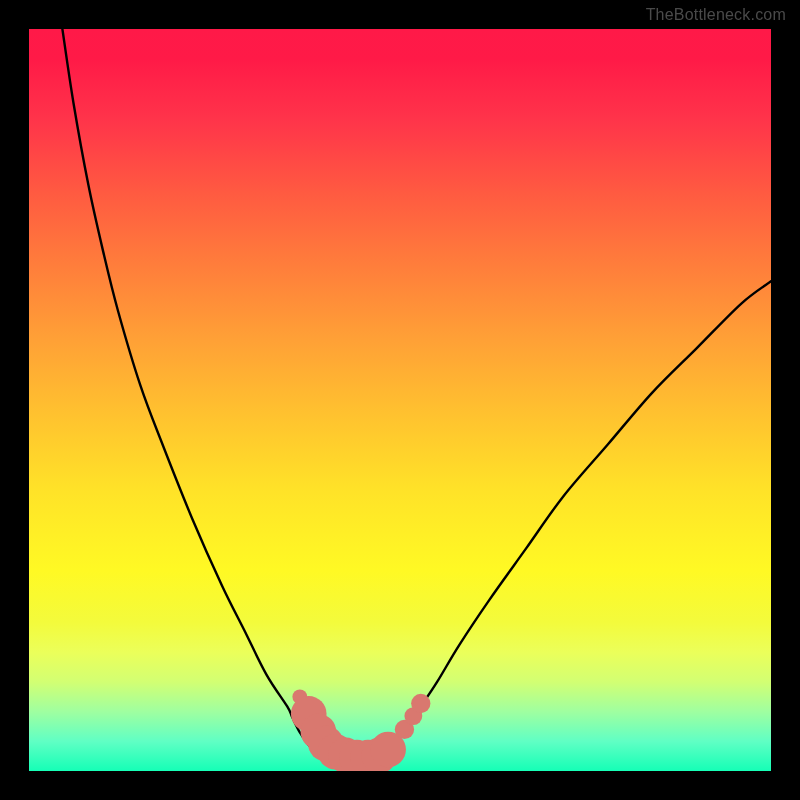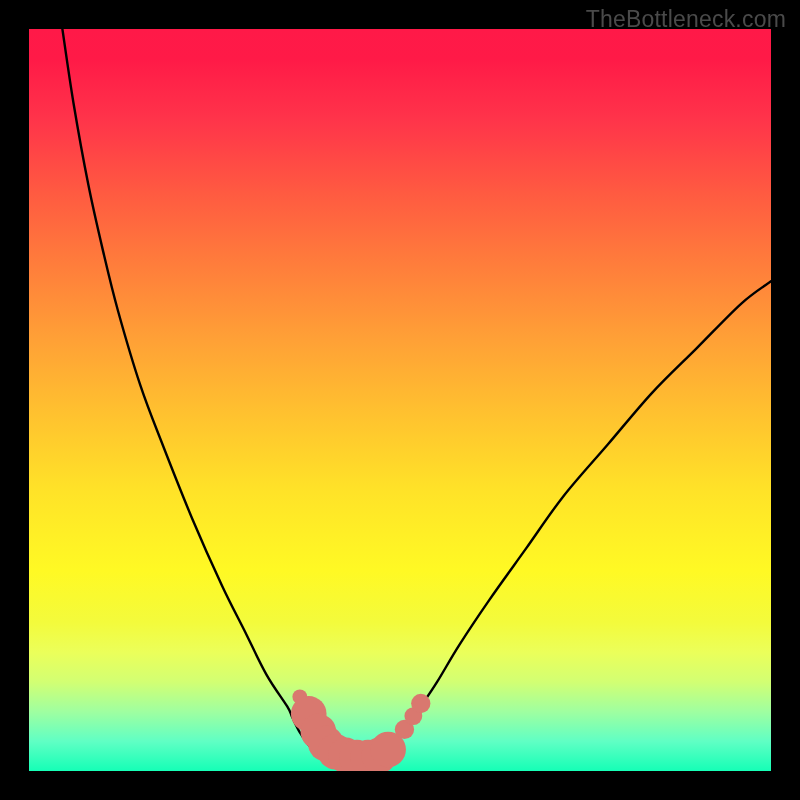--- a/index.html
+++ b/index.html
@@ -9,21 +9,21 @@
     background: #000;
     position: relative;
     font-family: Arial, Helvetica, sans-serif;
     overflow: hidden;
   }
   .watermark {
     position: absolute;
     top: 6px;
     right: 14px;
     color: #4a4a4a;
-    font-size: 23px;
+    font-size: 16px;
     font-weight: 500;
     letter-spacing: 0.2px;
     z-index: 10;
   }
   .plot {
     position: absolute;
     left: 29px;
     top: 29px;
     width: 742px;
     height: 742px;

